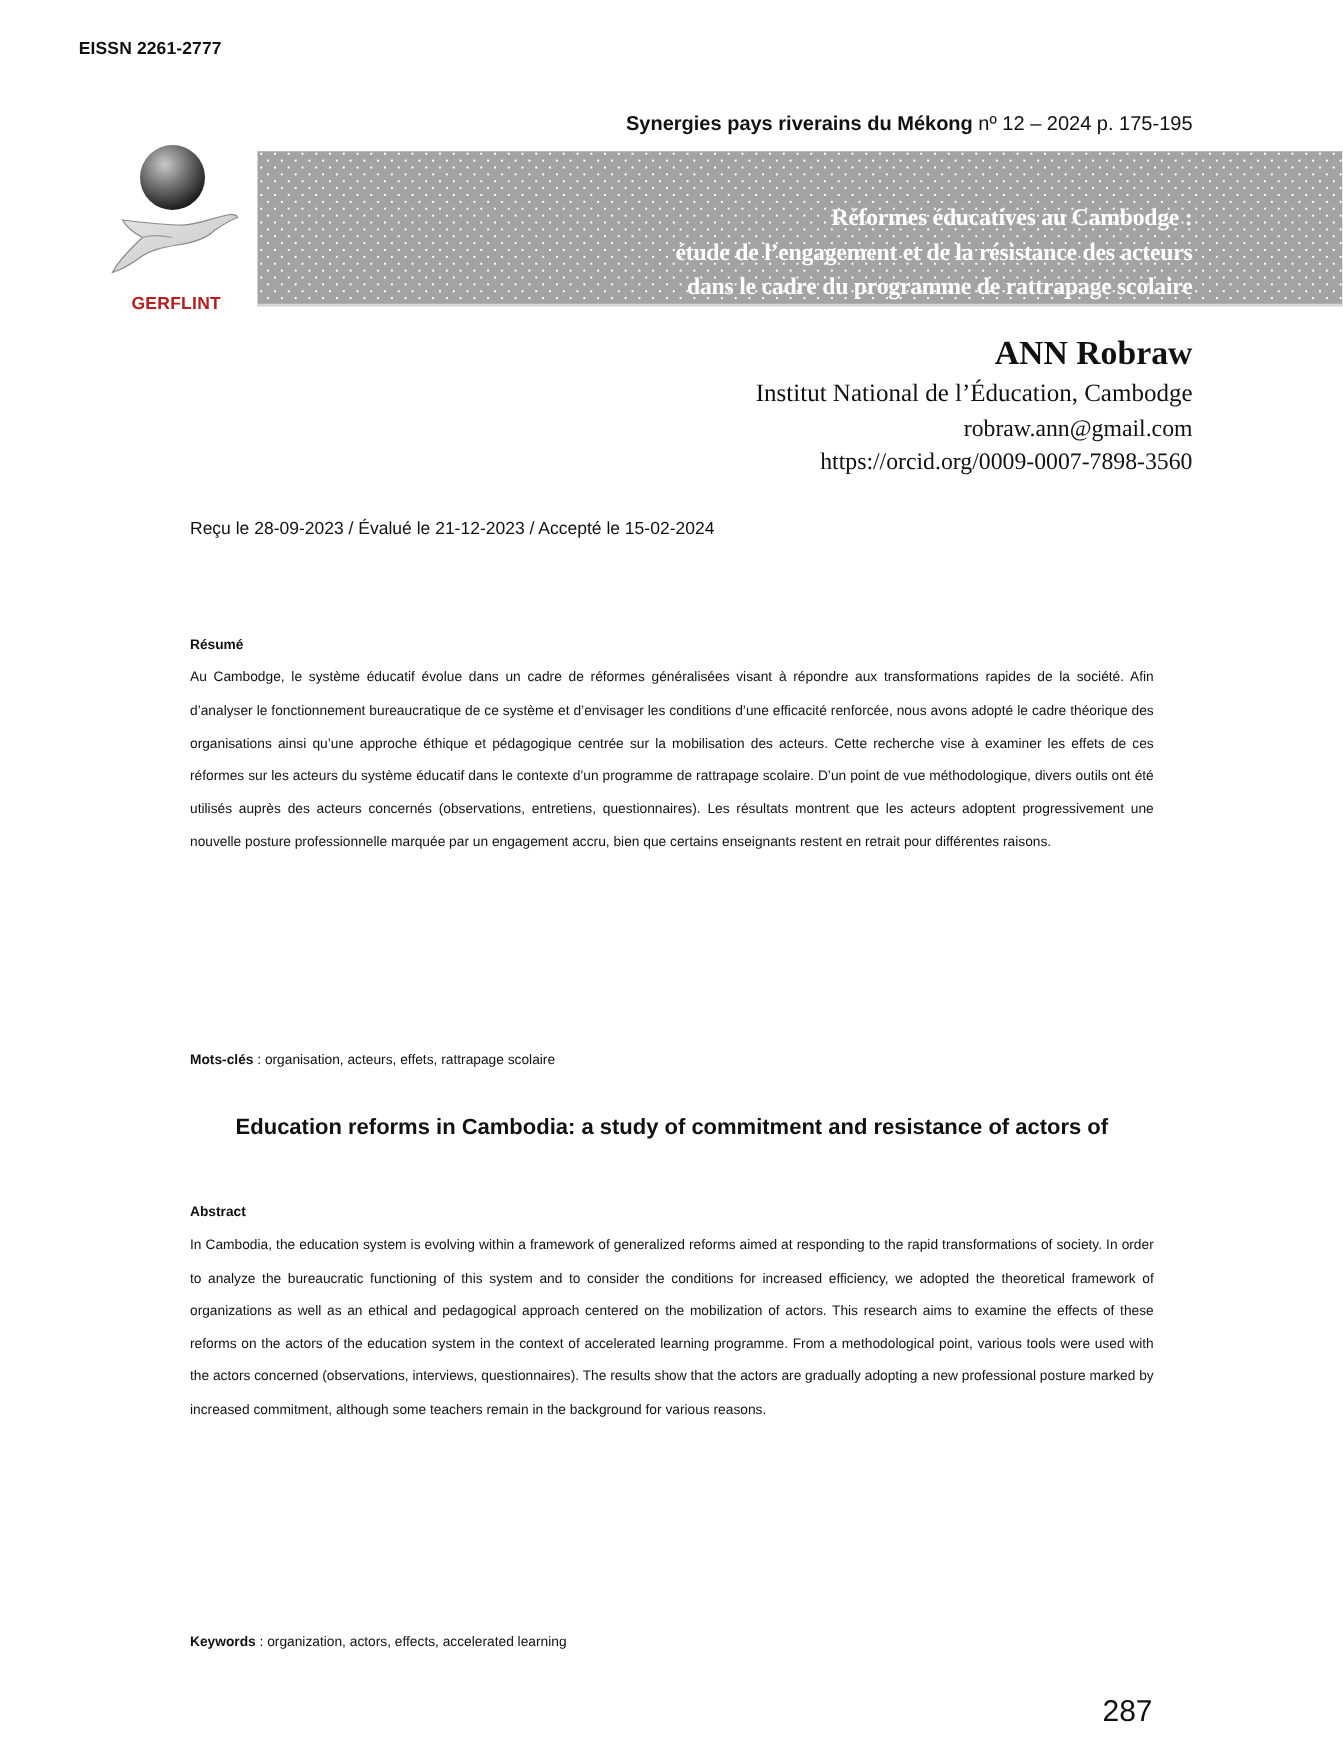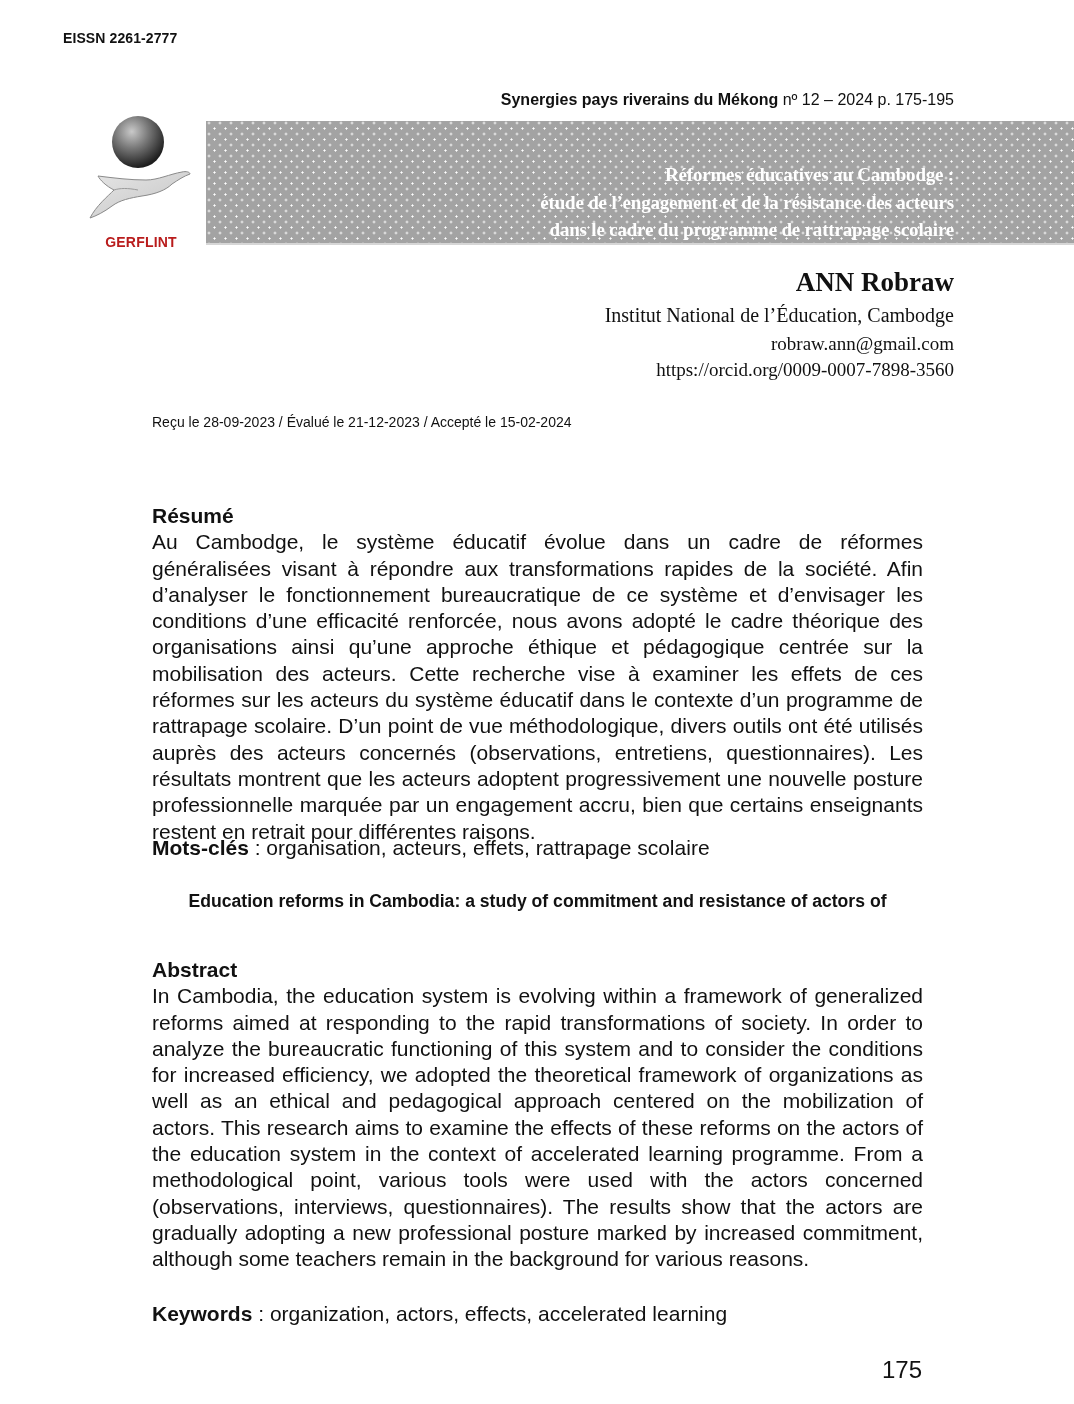--- a/index.html
+++ b/index.html
@@ -28,21 +28,21 @@
   .banner-title { position: absolute; right: 120px; top: 8px; text-align: right; color: #ffffff; font-weight: bold; font-size: 19px; line-height: 27.5px; letter-spacing: -0.2px; margin-top: 32px; }
   .banner-title div { white-space: nowrap; }
 
   .author { position: absolute; right: 120px; top: 265px; text-align: right; }
   .author .name { font-size: 27px; font-weight: bold; line-height: 34px; }
   .author .inst { font-size: 20px; line-height: 32px; }
   .author .email, .author .orcid { font-size: 19px; line-height: 26px; }
 
   .dates { position: absolute; left: 152px; top: 414px; font-size: 14px; }
 
-  .content { position: absolute; left: 152px; width: 771px; font-size: 21px; line-height: 26.3px; }
+  .content { position: absolute; left: 152px; width: 771px; font-size: 11px; line-height: 26.3px; }
   .heading { font-weight: bold; }
   .para { text-align: justify; text-align-last: left; }
   .kw b { font-weight: bold; }
   .en-title { text-align: center; font-weight: bold; font-size: 17.6px; line-height: 26.5px; }
 
   .page-num { position: absolute; right: 152px; top: 1356px; font-size: 24px; }
 </style>
 </head>
 <body>
 
@@ -105,13 +105,13 @@
 
 <div class="content sans" style="top: 957px;">
   <div class="heading">Abstract</div>
   <div class="para">In Cambodia, the education system is evolving within a framework of generalized reforms aimed at responding to the rapid transformations of society. In order to analyze the bureaucratic functioning of this system and to consider the conditions for increased efficiency, we adopted the theoretical framework of organizations as well as an ethical and pedagogical approach centered on the mobilization of actors. This research aims to examine the effects of these reforms on the actors of the education system in the context of accelerated learning programme. From a methodological point, various tools were used with the actors concerned (observations, interviews, questionnaires). The results show that the actors are gradually adopting a new professional posture marked by increased commitment, although some teachers remain in the background for various reasons.</div>
 </div>
 
 <div class="content sans kw" style="top: 1301px;">
   <b>Keywords</b><span> : organization, actors, effects, accelerated learning</span>
 </div>
 
-<div class="page-num sans">175</div>
+<div class="page-num sans">287</div>
 
 </body></html>

